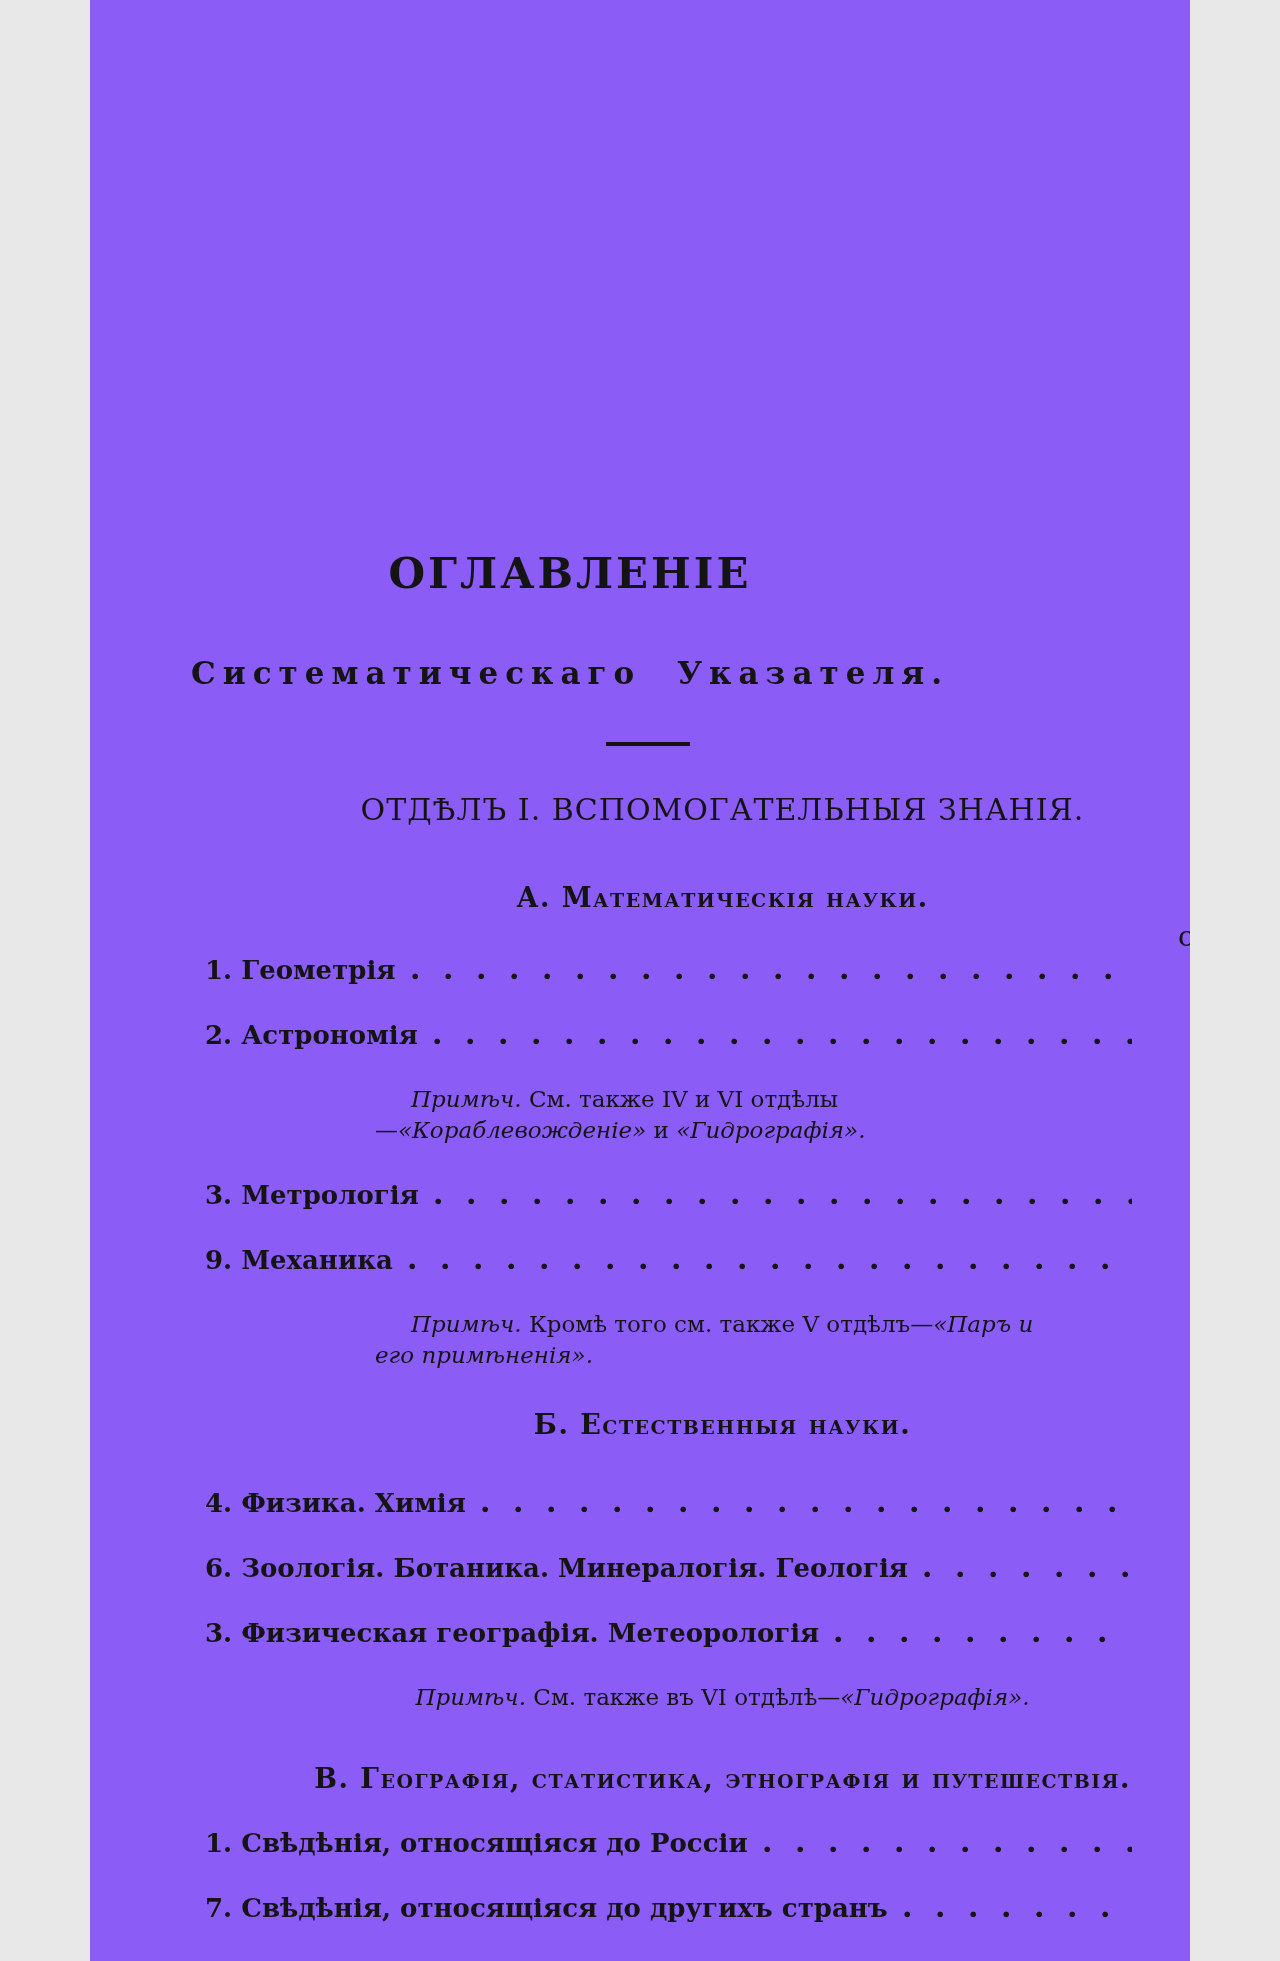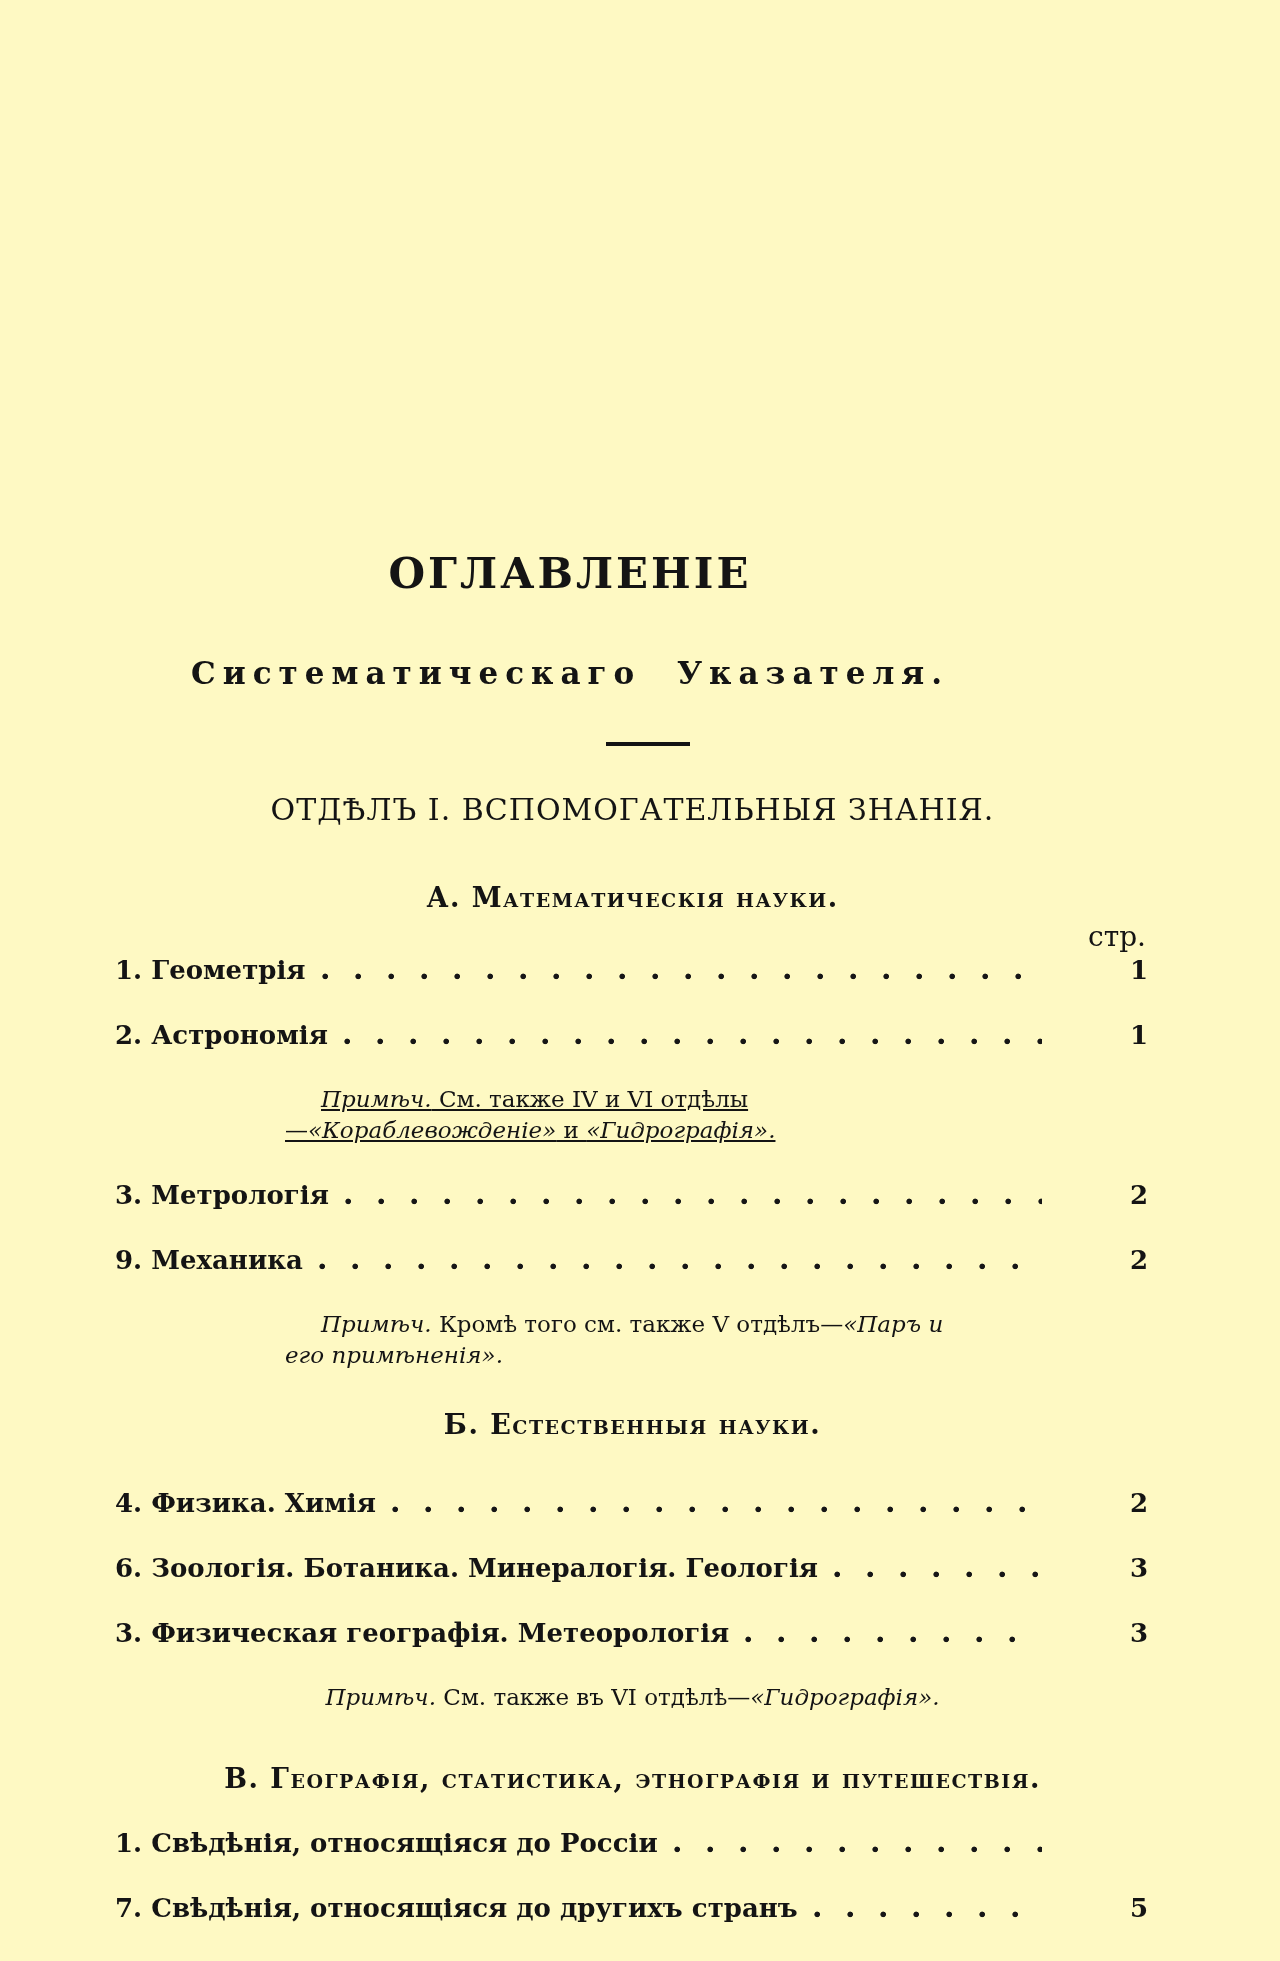--- a/index.html
+++ b/index.html
@@ -1,21 +1,21 @@
 <!DOCTYPE html>
 <html><head>
 <meta charset="utf-8">
 <style>
   html, body { margin: 0; padding: 0; background: #e8e8e8; }
   .page {
     position: relative;
-    width: 1280px;
+    width: 1100px;
     height: 1961px;
     margin: 0 auto;
-    background: #fef9c3;
+    background: #8b5cf6;
     color: #141414;
     font-family: "DejaVu Serif", "Liberation Serif", serif;
     overflow: hidden;
   }
   
   .front { padding-top: 552px; padding-right: 140px; text-align: center; }
   .doc-title {
     font-size: 42px;
     line-height: 44px;
     font-weight: 700;
@@ -90,21 +90,21 @@
     font-weight: 700;
     padding-right: 2px;
   }
   .note {
     margin-left: 170px;
     width: 668px;
     font-size: 23px;
     line-height: 31px;
     text-indent: 36px;
   }
-  .note-1 { margin-top: 32px; margin-bottom: 33px; text-decoration: underline; }
+  .note-1 { margin-top: 32px; margin-bottom: 33px; }
   .note-2 { margin-top: 30px; }
   .note-3 { margin-top: 32px; margin-left: 0; width: 100%; text-align: center; text-indent: 0; }
   .it { font-style: italic; }
   .rm { font-style: normal; }
 </style>
 </head>
 <body>
 
 <div class="page">
 

